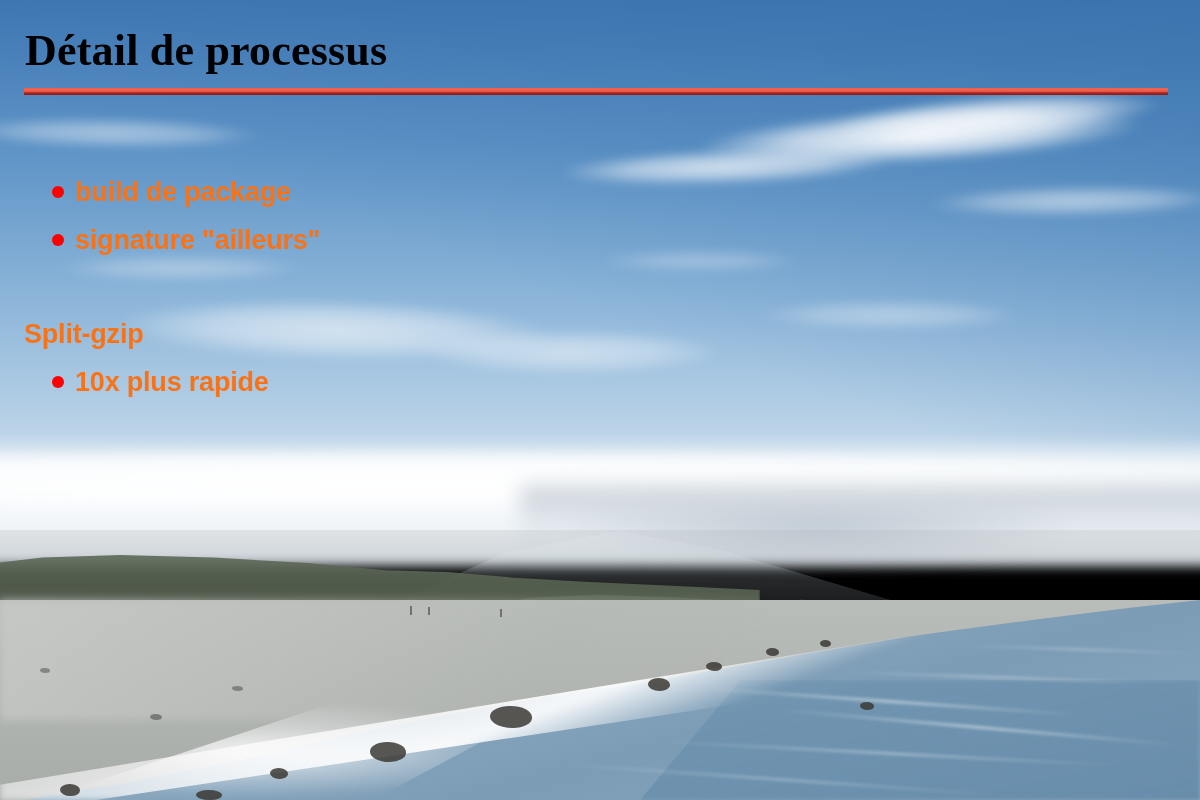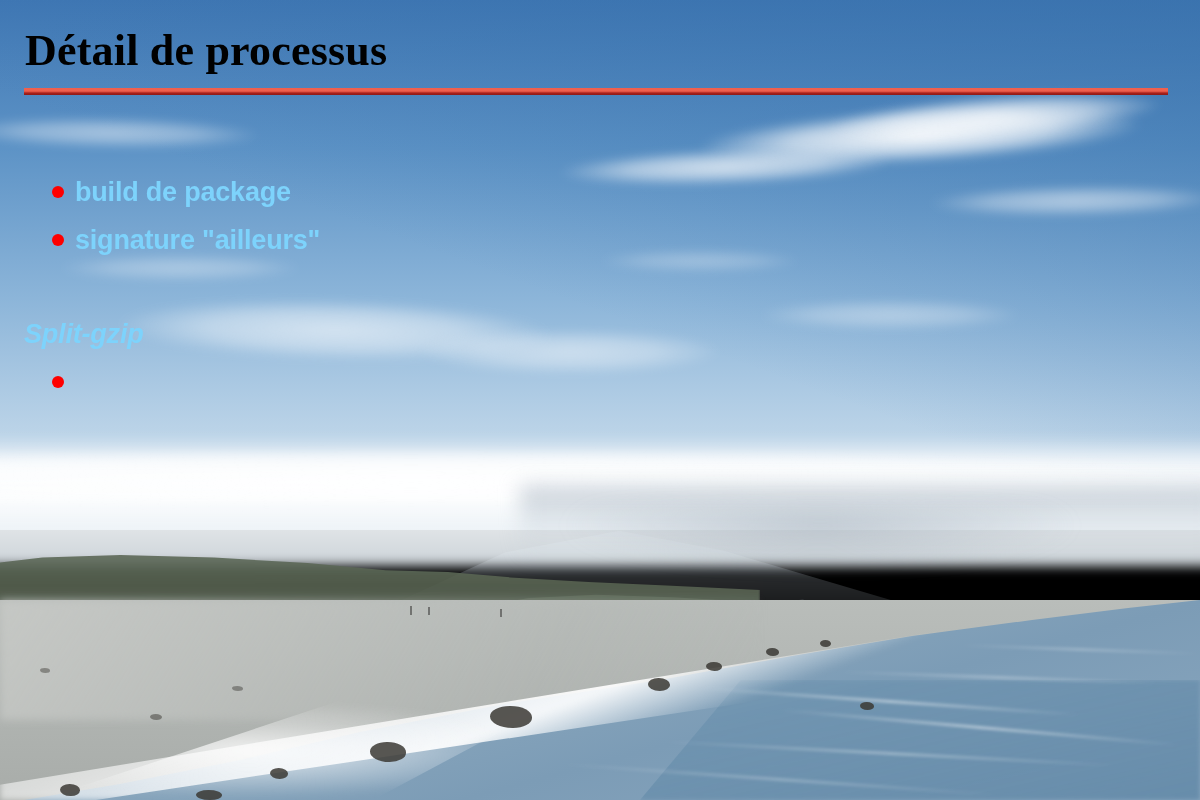--- a/index.html
+++ b/index.html
@@ -211,25 +211,25 @@
 
   .body { position: absolute; left: 0; top: 168px; width: 1200px; }
 
   .line {
     position: relative;
     height: 48px;
     display: flex;
     align-items: center;
     font-weight: bold;
     font-size: 27px;
-    color: #7dd3fc;
+    color: #f97316;
     letter-spacing: -0.2px;
   }
   .line.lvl1 { padding-left: 52px; }
-  .line.lvl0 { padding-left: 24px; font-style: italic; }
+  .line.lvl0 { padding-left: 24px; }
 
   .dot {
     width: 12px; height: 12px;
     background: #fe0000;
     border-radius: 50%;
     margin-right: 11px;
     flex: 0 0 auto;
   }
   .spacer { height: 46px; }
 </style>
@@ -320,17 +320,18 @@
 
 
       <div class="spacer"></div>
 
       <div class="line lvl0">
         <span>Split-gzip</span>
       </div>
 
       <div class="line lvl1">
         <span class="dot"></span>
+        <span>10x plus rapide</span>
       </div>
 
     </div>
   </div>
 </div>
 
 </body></html>

